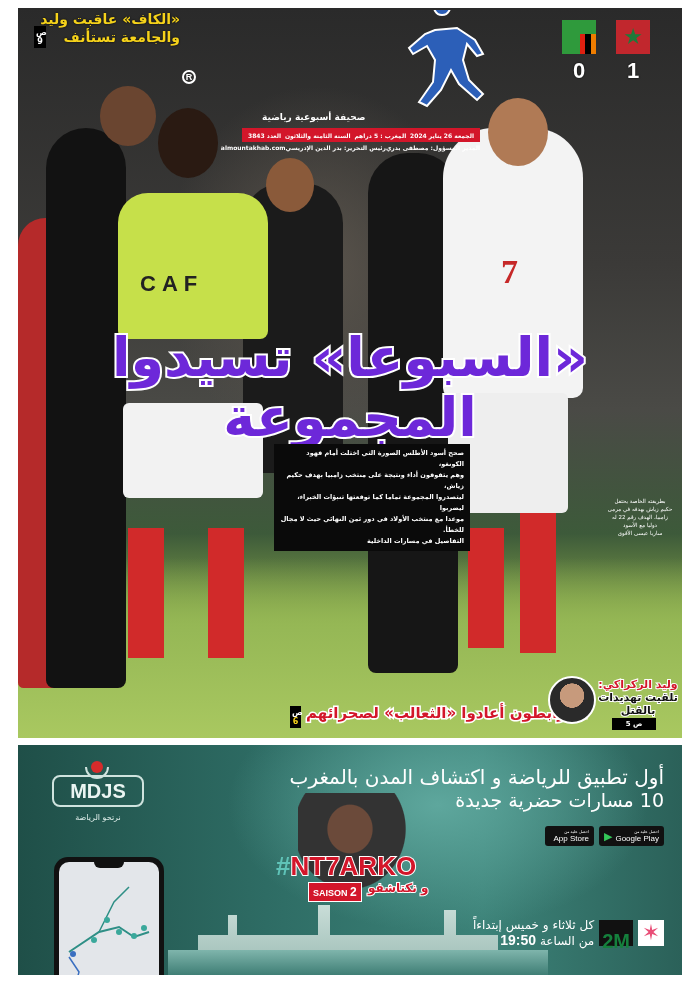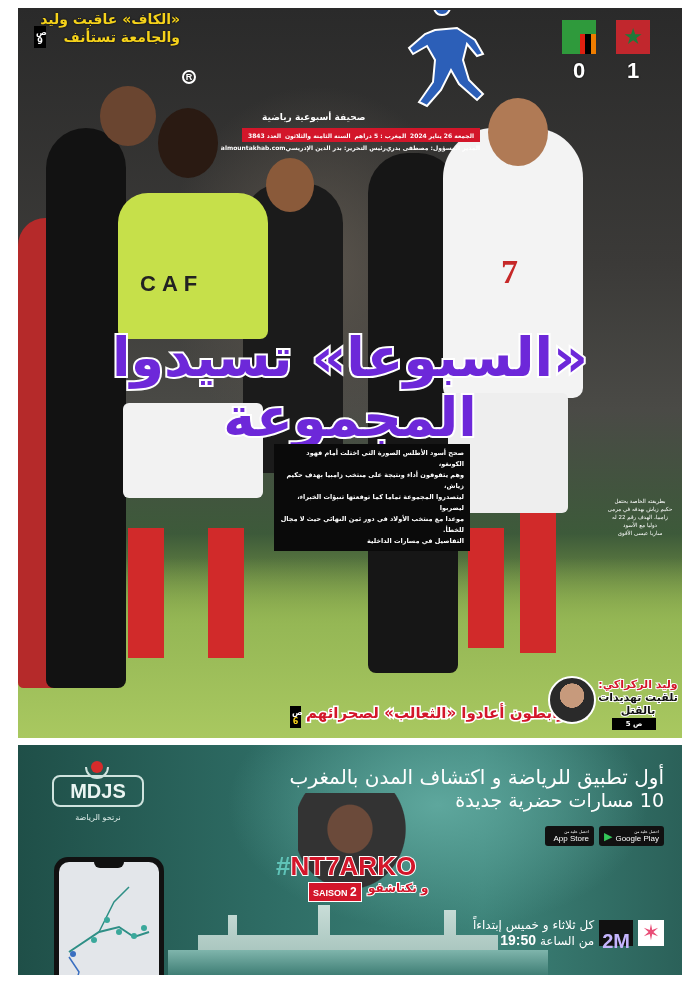--- a/index.html
+++ b/index.html
@@ -82,21 +82,21 @@
   .nt7 .hash{color:#5fc3b8;-webkit-text-stroke:0}
   .saison{position:absolute;left:290px;top:137px;background:#d3162a;color:#fff;font:bold 9px "Liberation Sans",sans-serif;padding:2px 4px;border:1px solid #fff}
   .saison b{font-size:12px}
   .nt7-ar{position:absolute;left:350px;top:136px;direction:rtl;font:bold 12px "DejaVu Sans",sans-serif;color:#d3162a;-webkit-text-stroke:2px #fff;paint-order:stroke fill}
   .skyline{position:absolute;left:180px;top:160px;width:300px;height:50px;background:linear-gradient(180deg,#c9ddd8 0%,#a7c4bd 100%);
     clip-path:polygon(0 60%,10% 60%,10% 20%,13% 20%,13% 60%,40% 60%,40% 0,44% 0,44% 60%,82% 60%,82% 10%,86% 10%,86% 60%,100% 60%,100% 100%,0 100%)}
   .water{position:absolute;left:150px;top:205px;width:380px;height:25px;background:linear-gradient(180deg,#7fb5ac,#3f7e75)}
   .m2-wrap{position:absolute;right:18px;top:173px;display:flex;align-items:center;gap:5px;direction:rtl}
   .m2-logo{width:26px;height:26px;background:#fff;position:relative}
   .m2-logo::after{content:"✶";position:absolute;left:0;right:0;top:0;text-align:center;font-size:22px;line-height:26px;color:#e94e77}
-  .m2-box{height:26px;background:#111;color:#c4b5fd;font:bold 20px "Liberation Sans",sans-serif;line-height:26px;padding:8px 3px}
+  .m2-box{height:26px;background:#111;color:#15803d;font:bold 20px "Liberation Sans",sans-serif;line-height:26px;padding:8px 3px}
   .m2-text{direction:rtl;text-align:right}
   .m2-text .l1{font:12px "DejaVu Sans",sans-serif;color:#fff}
   .m2-text .l2{font:12px "DejaVu Sans",sans-serif;color:#fff}
   .m2-text .l2 b{font:bold 14px "Liberation Sans",sans-serif}
 </style>
 </head>
 <body>
 
 <div class="cover">
   <div class="pitch"></div>

